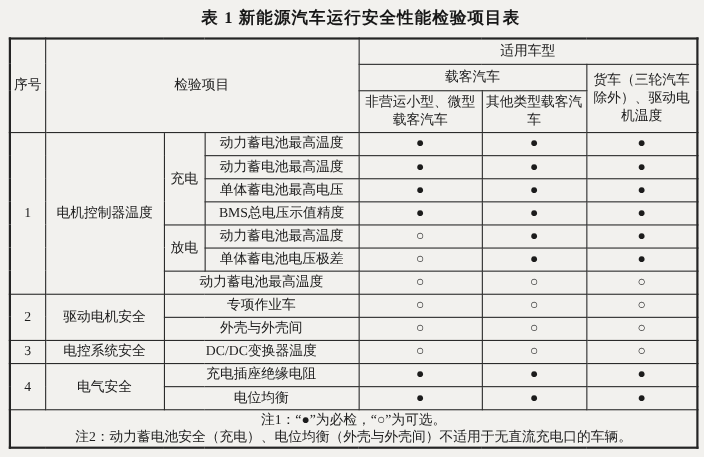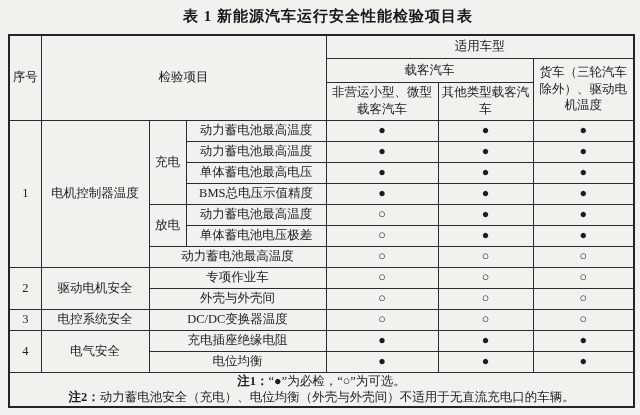--- a/index.html
+++ b/index.html
@@ -40,21 +40,21 @@
   tr.hr3{height:38px;}
   tr.br{height:21px;}
   td.mark{font-size:14px;letter-spacing:0;}
   td.notes{
     text-align:left;
     padding:3px 6px 4px 26px;
     line-height:1.5;
     height:32px;
   }
   .note-line{white-space:nowrap;}
-  .note-label{font-weight:bold;}
+  .note-label{font-weight:normal;}
 </style>
 </head>
 <body>
 
 <div class="page-title">表 1 新能源汽车运行安全性能检验项目表</div>
 
 <table class="insp">
   <colgroup>
     <col style="width:32px">
       <col style="width:108px">

